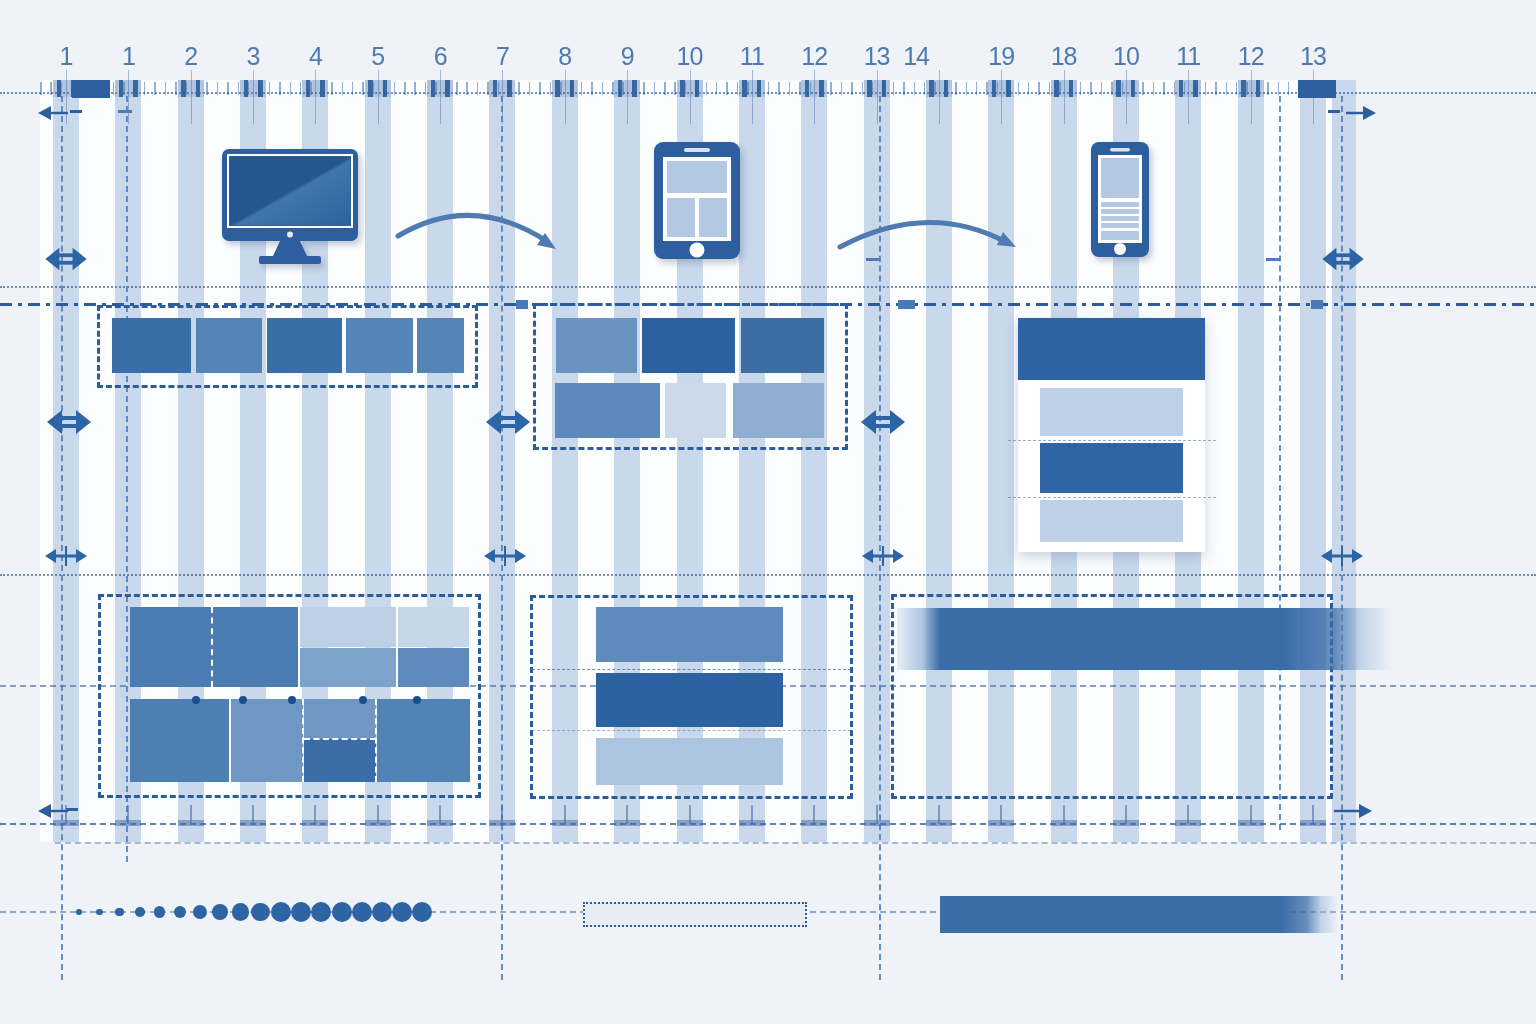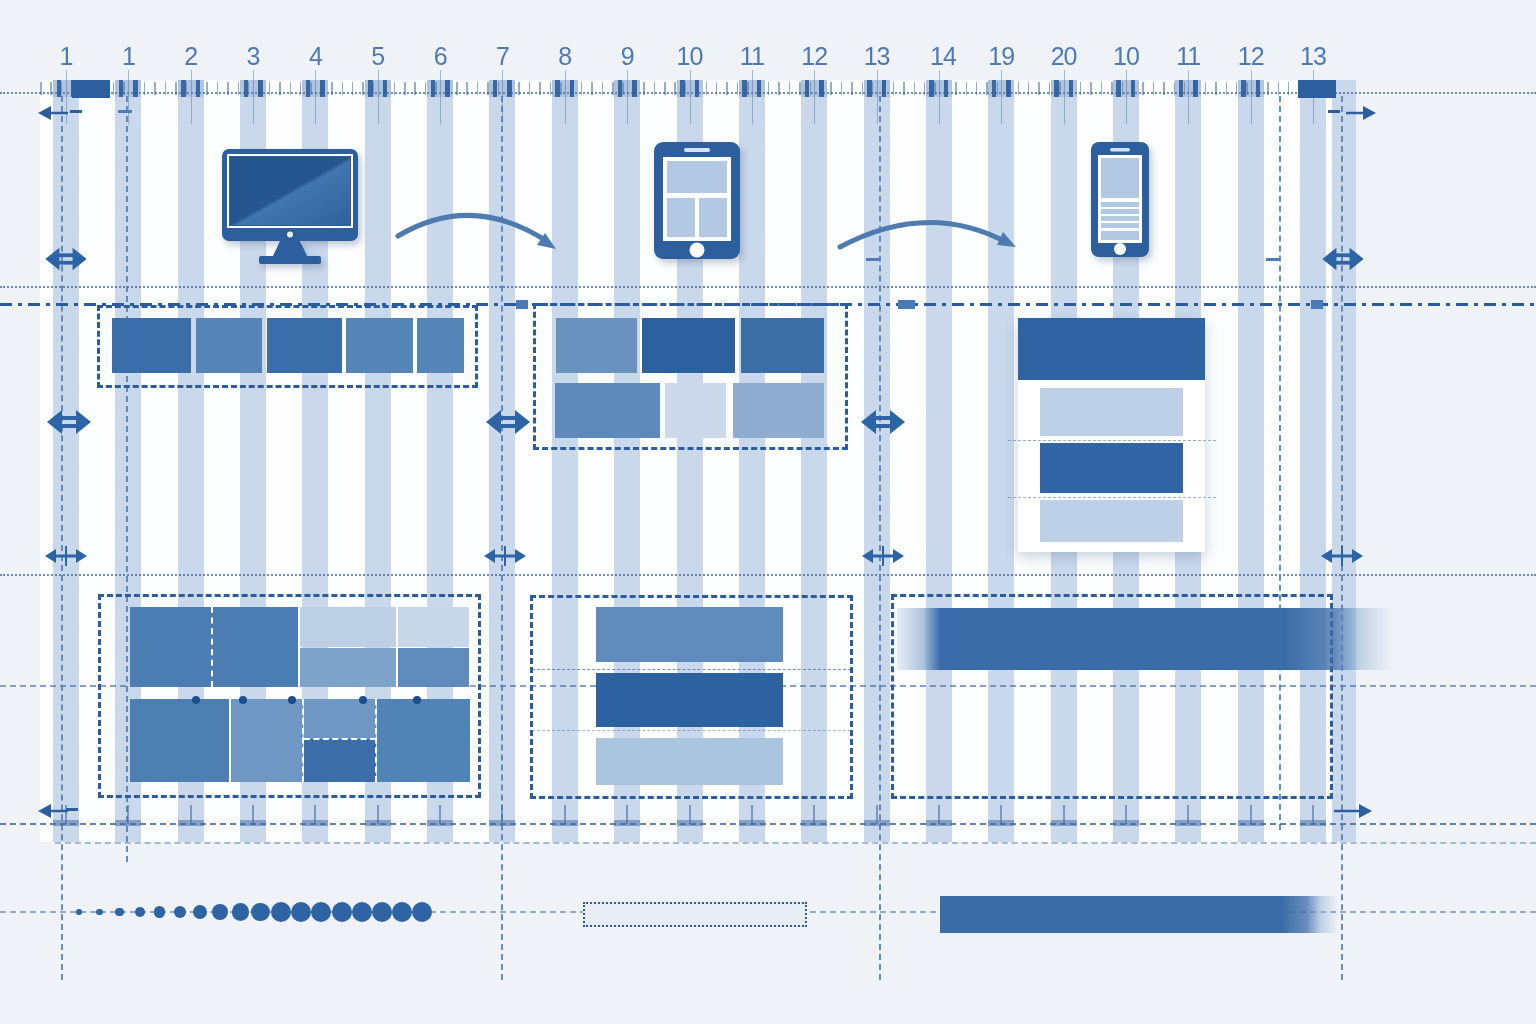--- a/index.html
+++ b/index.html
@@ -166,25 +166,25 @@
       <div class="ruler-number" style="left: 605.15px;">9</div>
       <div class="numline" style="left: 627.15px;"></div>
       <div class="ruler-number" style="left: 667.5px;">10</div>
       <div class="numline" style="left: 689.5px;"></div>
       <div class="ruler-number" style="left: 729.85px;">11</div>
       <div class="numline" style="left: 751.85px;"></div>
       <div class="ruler-number" style="left: 792.2px;">12</div>
       <div class="numline" style="left: 814.2px;"></div>
       <div class="ruler-number" style="left: 854.55px;">13</div>
       <div class="numline" style="left: 876.55px;"></div>
-      <div class="ruler-number" style="left: 921px;">14</div>
+      <div class="ruler-number" style="left: 885px; text-align: right;">14</div>
       <div class="numline" style="left: 938.9px;"></div>
       <div class="ruler-number" style="left: 979.25px;">19</div>
       <div class="numline" style="left: 1001.25px;"></div>
-      <div class="ruler-number" style="left: 1041.6px;">20</div>
+      <div class="ruler-number" style="left: 1041.6px;">18</div>
       <div class="numline" style="left: 1063.6px;"></div>
       <div class="ruler-number" style="left: 1103.95px;">10</div>
       <div class="numline" style="left: 1125.95px;"></div>
       <div class="ruler-number" style="left: 1166.3px;">11</div>
       <div class="numline" style="left: 1188.3px;"></div>
       <div class="ruler-number" style="left: 1228.65px;">12</div>
       <div class="numline" style="left: 1250.65px;"></div>
       <div class="ruler-number" style="left: 1291px;">13</div>
       <div class="numline" style="left: 1313px;"></div>
     </div>

